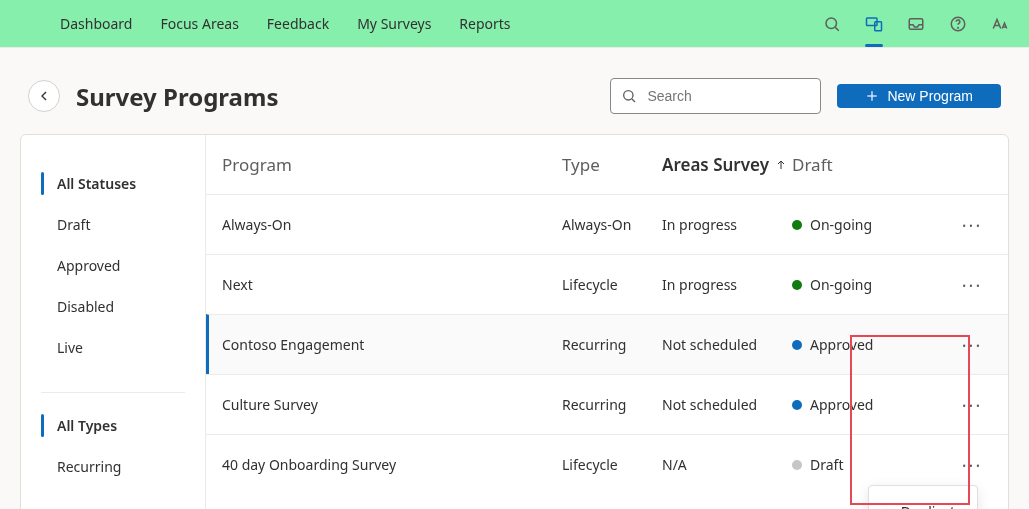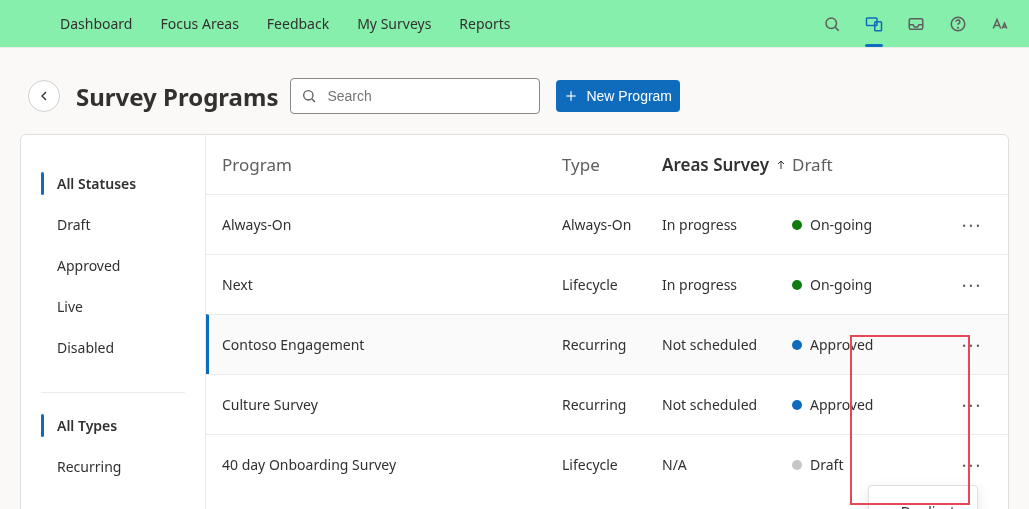--- a/index.html
+++ b/index.html
@@ -9,29 +9,29 @@
   
   .topbar { height:48px; background:#86efac; border-bottom:1px solid #edebe9; display:flex; align-items:center; justify-content:space-between; padding:0 20px 0 60px; }
   .topnav { display:flex; gap:28px; }
   .topnav a { color:#323130; text-decoration:none; font-size:14px; cursor:pointer; }
   .topicons { display:flex; gap:24px; align-items:center; }
   .topicons .ic { width:18px; height:18px; color:#605e5c; cursor:pointer; display:flex; align-items:center; justify-content:center; position:relative; }
   .topicons .ic.active { color:#0f6cbd; }
   .topicons .ic.active::after { content:""; position:absolute; bottom:-14px; left:0; right:0; height:3px; background:#0f6cbd; border-radius:2px; }
 
   
-  .page-head { display:flex; align-items:center; justify-content:flex-start; padding:30px 28px 20px 28px; gap:12px; }
+  .page-head { display:flex; align-items:center; justify-content:space-between; padding:30px 28px 20px 28px; gap:24px; }
   .page-head-left { display:flex; align-items:center; gap:16px; }
   .back-btn { width:32px; height:32px; border:1px solid #d1d1d1; border-radius:50%; display:flex; align-items:center; justify-content:center; cursor:pointer; background:#fff; color:#323130; }
   .page-title { font-size:24px; font-weight:700; }
   .page-head-right { display:flex; align-items:center; gap:16px; }
-  .search-wrap { width:250px; height:36px; border:1px solid #8a8886; border-radius:4px; background:#fff; display:flex; align-items:center; padding:0 10px; gap:8px; }
+  .search-wrap { width:211px; height:36px; border:1px solid #8a8886; border-radius:4px; background:#fff; display:flex; align-items:center; padding:0 10px; gap:8px; }
   .search-wrap input { border:none; outline:none; flex:1; font-size:14px; background:transparent; }
   .search-wrap .sicon { color:#605e5c; width:16px; height:16px; display:flex; }
-  .new-btn { height:32px; background:#0f6cbd; color:#fff; border:none; border-radius:4px; padding:0 8px; display:flex; align-items:center; gap:8px; cursor:pointer; font-size:14px; }
+  .new-btn { height:24px; background:#0f6cbd; color:#fff; border:none; border-radius:4px; padding:0 28px; display:flex; align-items:center; gap:8px; cursor:pointer; font-size:14px; }
   .new-btn svg { stroke:#fff; }
 
   
   .card { margin:0 20px; background:#fff; border:1px solid #e1dfdd; border-radius:6px; display:flex; min-height:370px; }
   .sidebar { width:210px; border-right:1px solid #edebe9; padding:28px 0; }
   .sb-group { padding:0 0 12px 0; }
   .sb-item { padding:11px 28px; font-size:14px; color:#323130; cursor:pointer; position:relative; }
   .sb-item.active { font-weight:600; }
   .sb-item.active::before { content:""; position:absolute; left:20px; top:9px; bottom:9px; width:3px; background:#0f6cbd; border-radius:2px; }
   .sb-item:not(.active) { padding-left:36px; }
@@ -136,22 +136,22 @@
       </button>
     </div>
   </div>
 
   <div class="card" style="position:relative;">
     <div class="sidebar">
       <div class="sb-group">
         <div class="sb-item active">All Statuses</div>
         <div class="sb-item">Draft</div>
         <div class="sb-item">Approved</div>
+        <div class="sb-item">Disabled</div>
         <div class="sb-item">Live</div>
-        <div class="sb-item">Disabled</div>
       </div>
       <div class="sb-sep"></div>
       <div class="sb-group">
         <div class="sb-item active">All Types</div>
         <div class="sb-item">Recurring</div>
       </div>
     </div>
 
     <div class="tbl">
       <div class="tbl-head">

